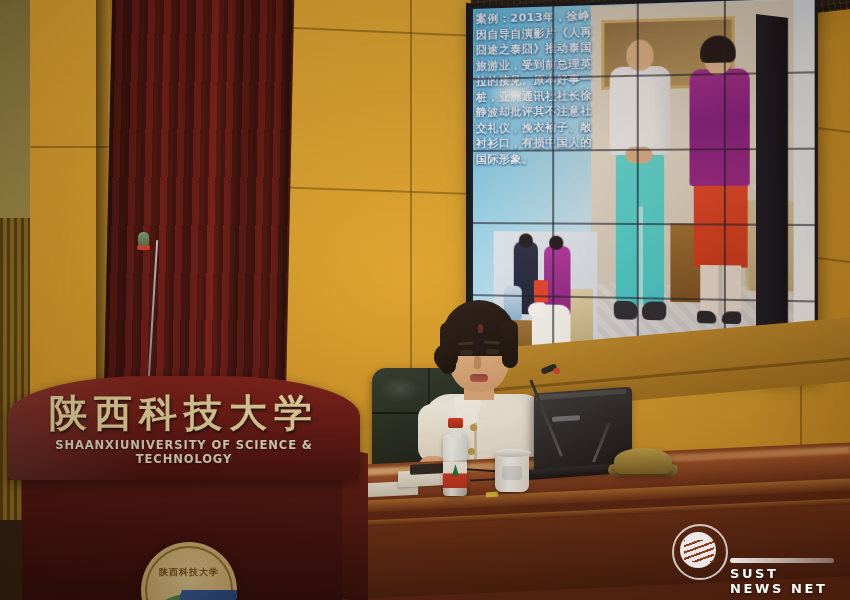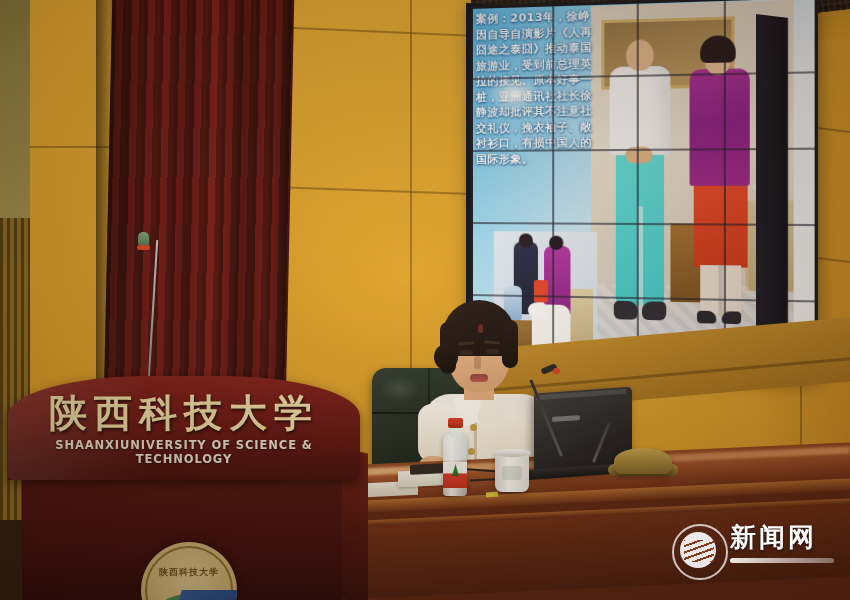--- a/index.html
+++ b/index.html
@@ -488,17 +488,17 @@
     </div>
   </div>
 
   <div class="grade"></div>
 
   <div class="wm">
     <div class="wm-logo">
       <div class="wm-logo-inner"></div>
       <div class="wm-stripes"></div>
     </div>
-    <div class="wm-cn">新闻网</div>
     <div class="wm-brush"></div>
+    <div class="wm-en">SUST NEWS NET</div>
   </div>
 
 </div>
 
 </body></html>

